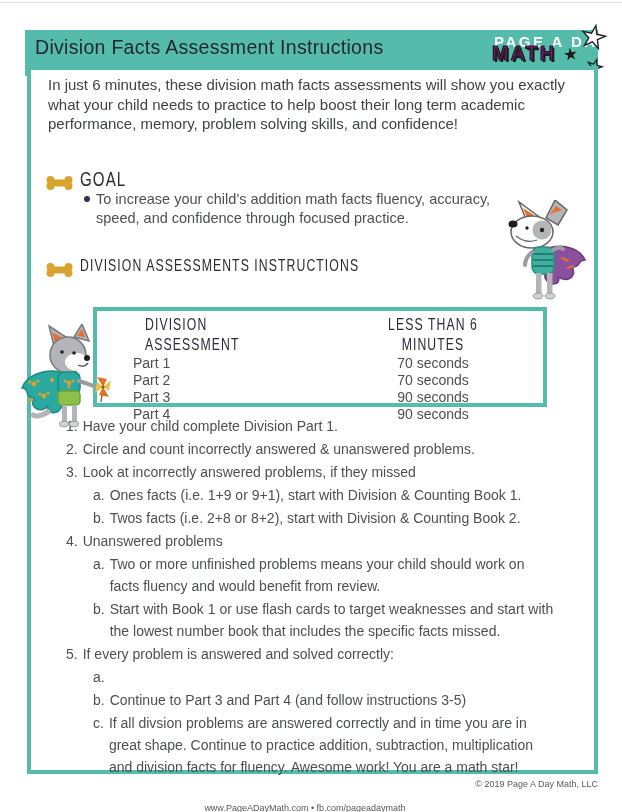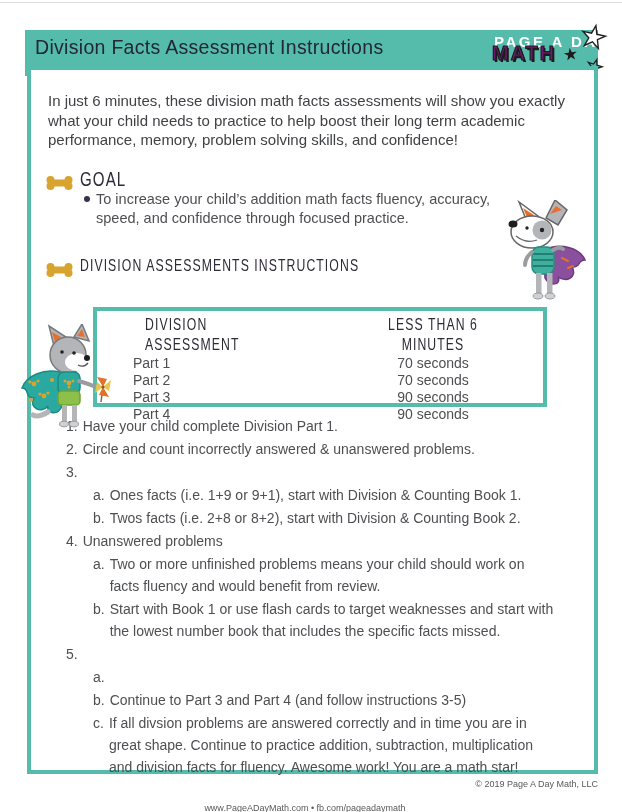--- a/index.html
+++ b/index.html
@@ -33,21 +33,21 @@
   .star-white { left:118px; top:-4px; font-size:30px; color:#fff; -webkit-text-stroke:1.4px #1c1c1c; transform:rotate(12deg); }
   .star-black { left:101px; top:20px; font-size:17px; color:#1c1c1c; transform:rotate(-8deg); }
   .star-teal  { left:124px; top:31px; font-size:19px; color:var(--teal); -webkit-text-stroke:1.3px #1c1c1c; transform:rotate(18deg); }
 
   
   .content-box {
     position:absolute; left:27px; top:66px; width:571px; height:708px;
     border:4px solid var(--teal); box-sizing:border-box; background:#fff;
   }
   .intro {
-    position:absolute; left:17px; top:21px; width:518px; margin:0;
+    position:absolute; left:17px; top:5px; width:518px; margin:0;
     font-size:15px; line-height:19.5px; color:var(--body2);
   }
   .bone { position:absolute; width:27px; height:14px; }
   .bone-goal { left:15px; top:106px; }
   .bone-instr { left:15px; top:193px; }
   .heading {
     position:absolute; white-space:nowrap; color:var(--head);
   }
   .condensed { display:inline-block; transform:scaleX(0.72); transform-origin:0 50%; letter-spacing:1.5px; font-weight:500; }
   .h-goal { left:49px; top:97px; font-size:21px; }
@@ -162,20 +162,21 @@
       <div class="step">
           <span class="num">1.</span>
           <span class="txt">Have your child complete Division Part 1.</span>
         </div>
       <div class="step">
           <span class="num">2.</span>
           <span class="txt">Circle and count incorrectly answered &amp; unanswered problems.</span>
         </div>
       <div class="step">
           <span class="num">3.</span>
+          <span class="txt">Look at incorrectly answered problems, if they missed</span>
         </div>
       <div class="step sub">
           <span class="num">a.</span>
           <span class="txt">Ones facts (i.e. 1+9 or 9+1), start with Division &amp; Counting Book 1.</span>
         </div>
       <div class="step sub">
           <span class="num">b.</span>
           <span class="txt">Twos facts (i.e. 2+8 or 8+2), start with Division &amp; Counting Book 2.</span>
         </div>
       <div class="step">
@@ -185,20 +186,21 @@
       <div class="step sub">
           <span class="num">a.</span>
           <span class="txt">Two or more unfinished problems means your child should work on facts fluency and would benefit from review.</span>
         </div>
       <div class="step sub">
           <span class="num">b.</span>
           <span class="txt">Start with Book 1 or use flash cards to target weaknesses and start with the lowest number book that includes the specific facts missed.</span>
         </div>
       <div class="step">
           <span class="num">5.</span>
+          <span class="txt">If every problem is answered and solved correctly:</span>
         </div>
       <div class="step sub">
           <span class="num">a.</span>
         </div>
       <div class="step sub">
           <span class="num">b.</span>
           <span class="txt">Continue to Part 3 and Part 4 (and follow instructions 3-5)</span>
         </div>
       <div class="step sub">
           <span class="num">c.</span>

